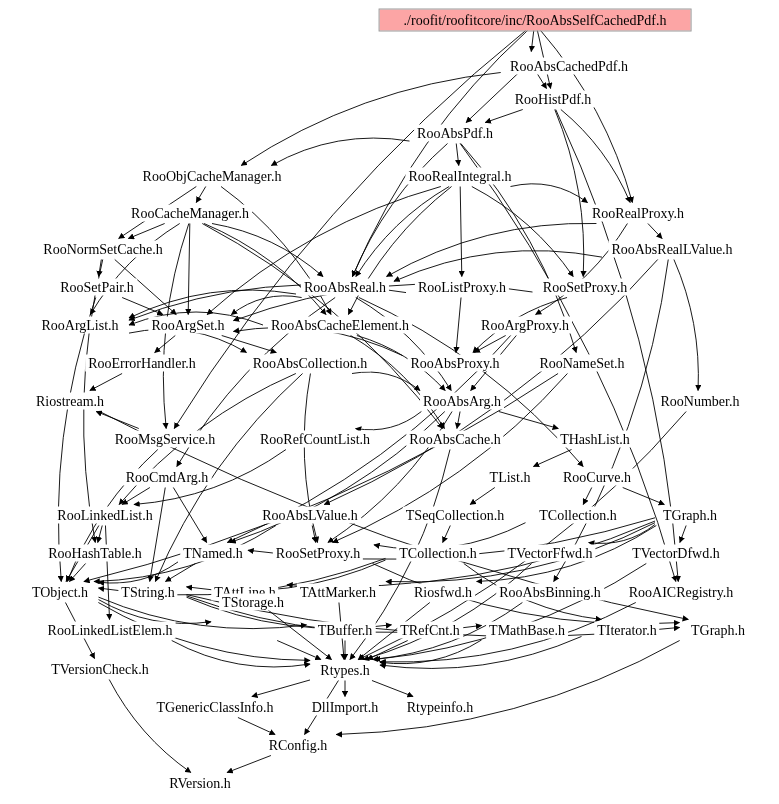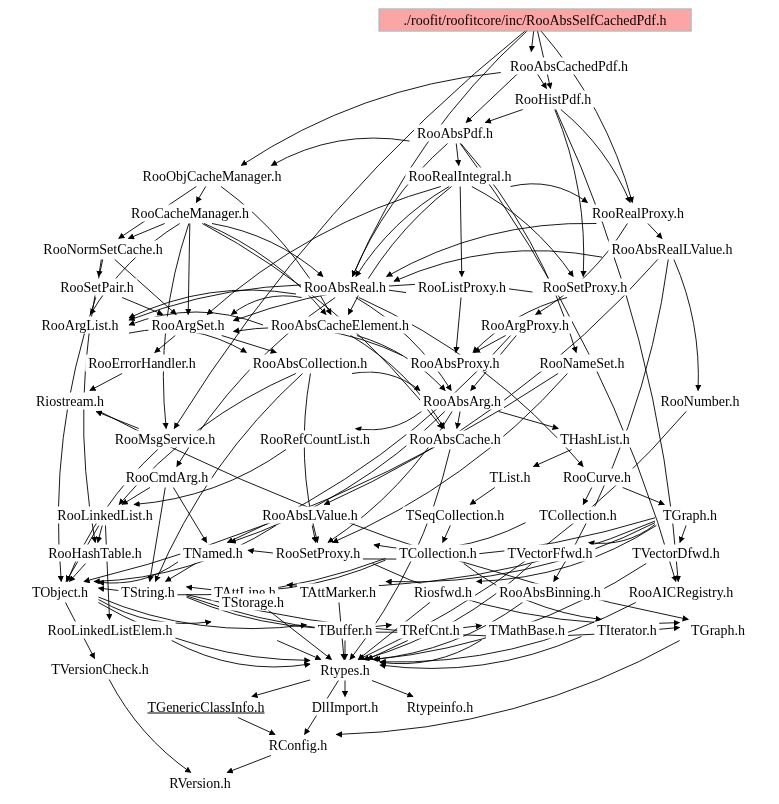--- a/index.html
+++ b/index.html
@@ -231,19 +231,19 @@
       <div class="node" style="left: 681px; top: 592px;">RooAICRegistry.h</div>
       <div class="node" style="left: 110px; top: 630px;">RooLinkedListElem.h</div>
       <div class="node" style="left: 253px; top: 602px;">TStorage.h</div>
       <div class="node" style="left: 345px; top: 630px;">TBuffer.h</div>
       <div class="node" style="left: 430px; top: 630px;">TRefCnt.h</div>
       <div class="node" style="left: 527px; top: 630px;">TMathBase.h</div>
       <div class="node" style="left: 627px; top: 630px;">TIterator.h</div>
       <div class="node" style="left: 718px; top: 630px;">TGraph.h</div>
       <div class="node" style="left: 100px; top: 669px;">TVersionCheck.h</div>
       <div class="node" style="left: 345px; top: 670px;">Rtypes.h</div>
-      <div class="node" style="left: 206px; top: 707px; text-decoration: underline;">TGenericClassInfo.h</div>
+      <div class="node" style="left: 215px; top: 707px;">TGenericClassInfo.h</div>
       <div class="node" style="left: 345px; top: 707px;">DllImport.h</div>
       <div class="node" style="left: 440px; top: 707px;">Rtypeinfo.h</div>
       <div class="node" style="left: 298px; top: 745px;">RConfig.h</div>
       <div class="node" style="left: 200px; top: 783px;">RVersion.h</div>
     </div>
 </div>
 
 </body></html>

